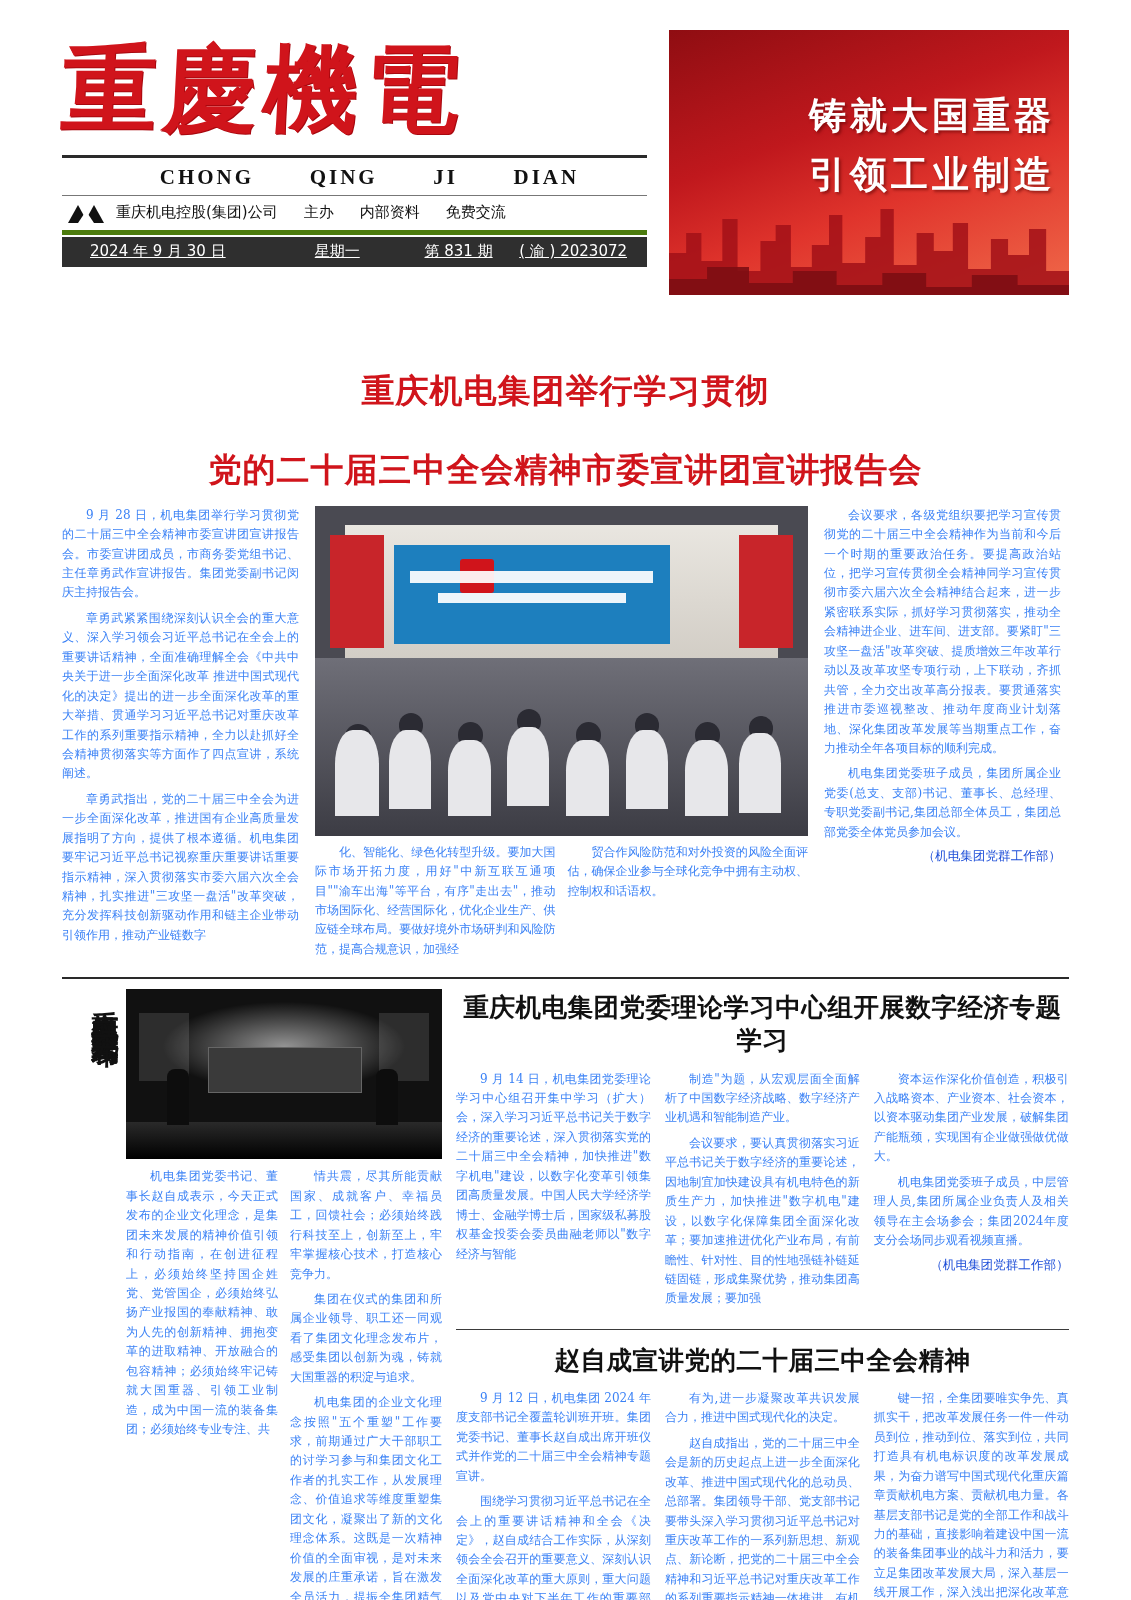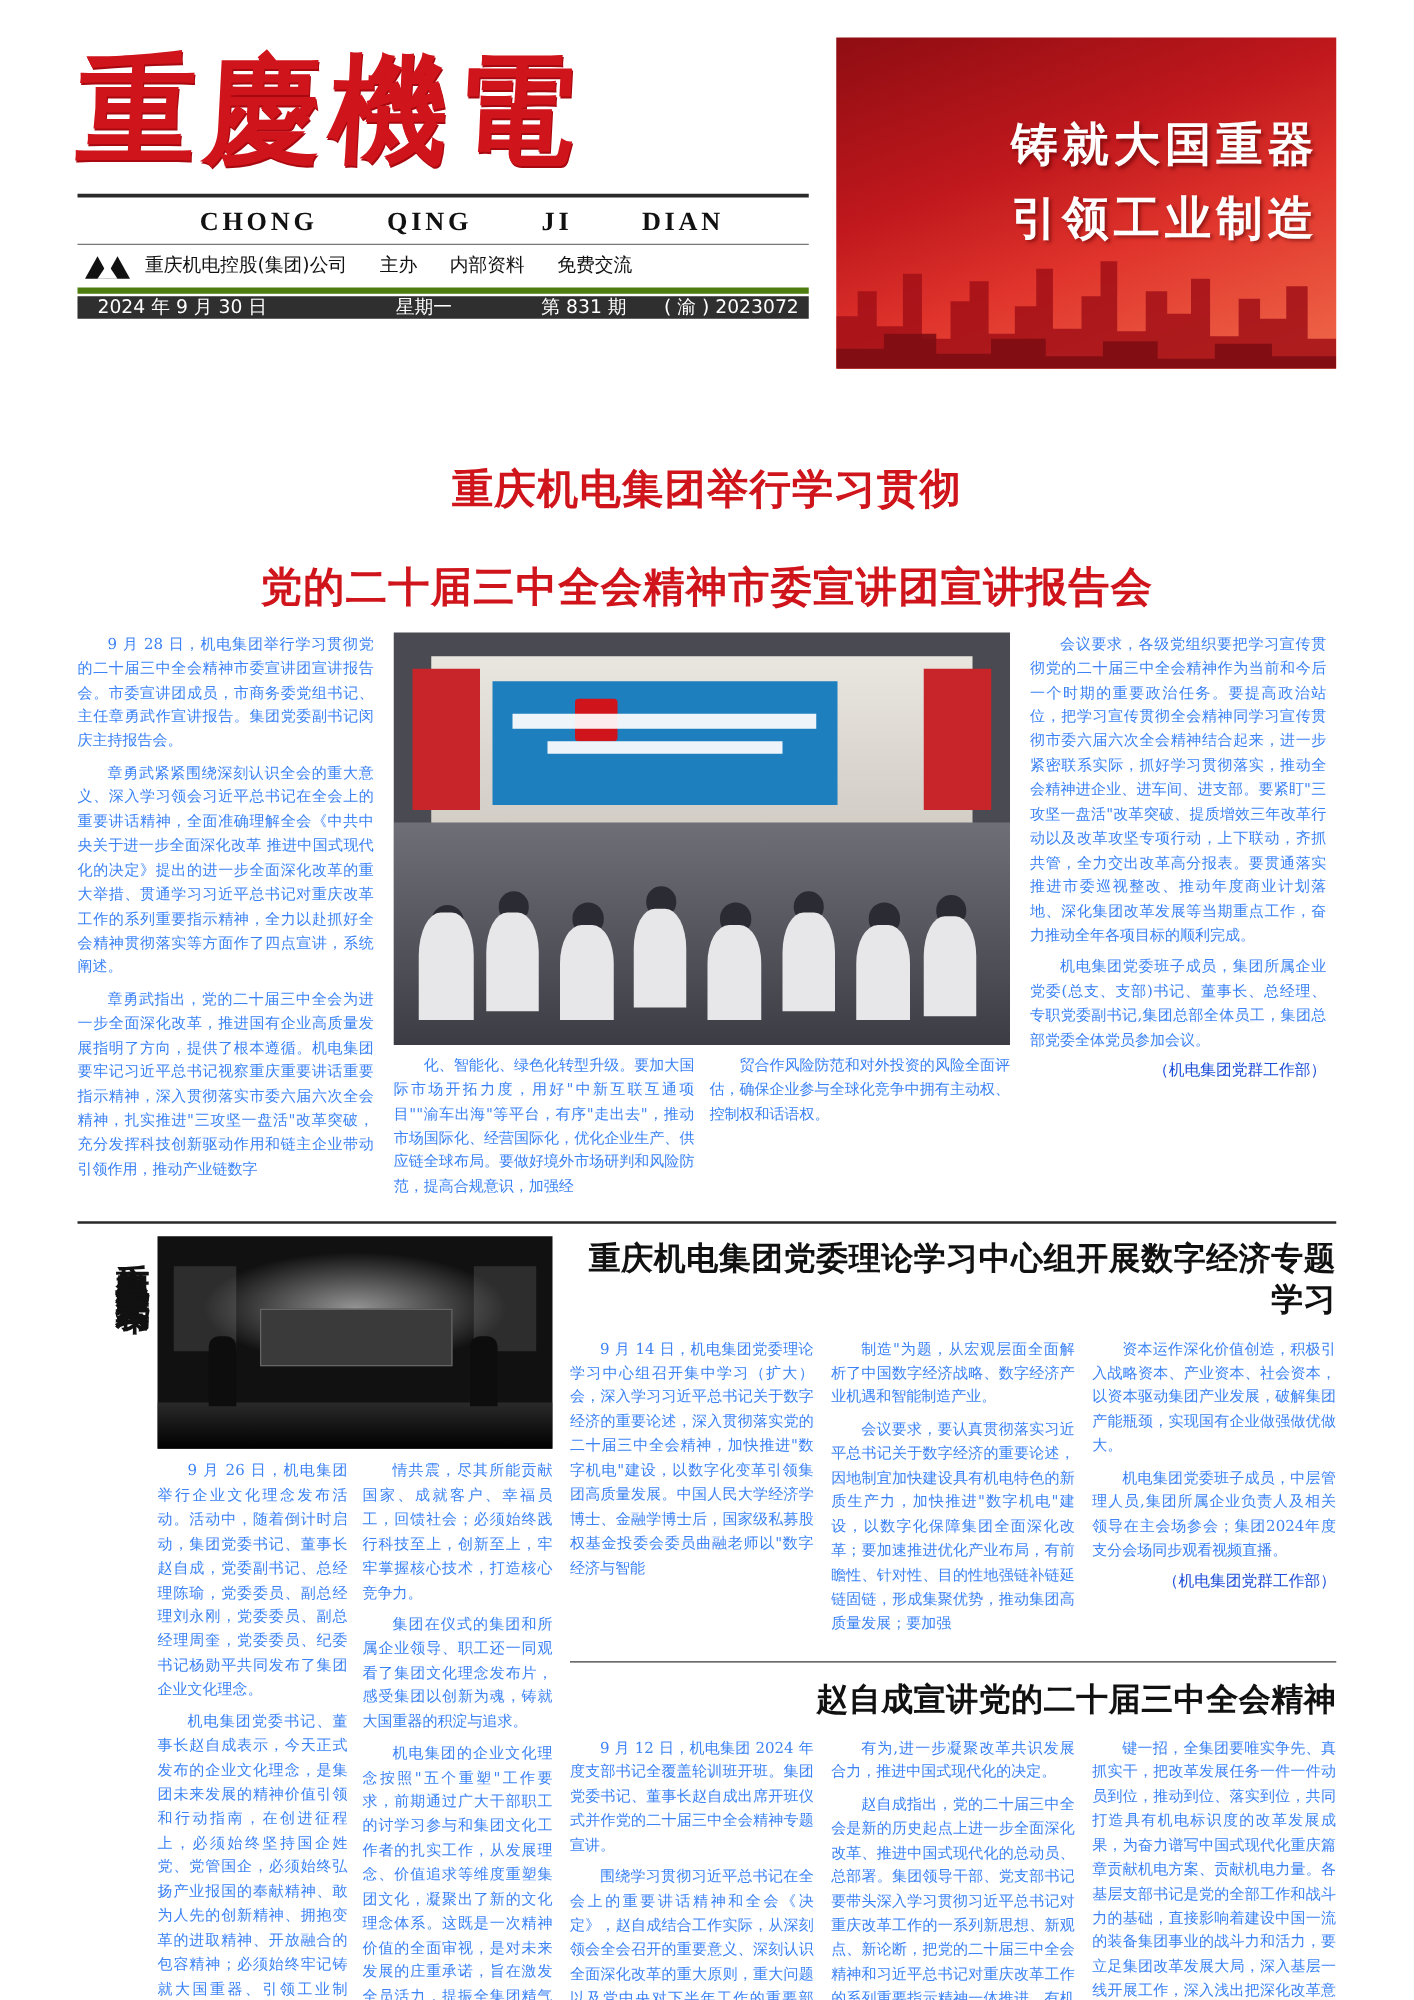--- a/index.html
+++ b/index.html
@@ -39,21 +39,21 @@
     font-size:15px;color:#111;
     padding:6px 0 6px 0;
     border-bottom:5px solid #4d7c0f;
   }
   .logo-tri{width:54px;display:flex;justify-content:center;}
   .logo-tri svg{display:block;}
   .mast-info .seg{margin-right:26px;white-space:nowrap;}
   .mast-date{
     display:flex;align-items:center;
     background:#2f2f2f;color:#fff;
-    font-size:15px;height:18px;padding:0 8px;margin-top:2px;
+    font-size:15px;height:30px;padding:0 20px;margin-top:2px;text-decoration:underline;
   }
   .mast-date .seg{margin-right:0;white-space:nowrap;}
   .d1{width:200px;padding-left:8px;}
   .d2{width:130px;text-align:center;}
   .d3{width:130px;text-align:center;}
   .d4{flex:1;text-align:center;}
 
   .mast-right{
     width:420px;margin-left:22px;height:265px;position:relative;overflow:hidden;
     background:linear-gradient(160deg,#8f0d12 0%,#c0181d 38%,#e0342c 62%,#f06a4a 100%);
@@ -125,21 +125,21 @@
   .photo2 .wordR{position:absolute;right:4%;top:14%;width:16%;height:40%;background:rgba(255,255,255,.12);}
   .photo2 .floor{position:absolute;left:0;bottom:0;width:100%;height:22%;background:linear-gradient(180deg,#2a2a2a,#000);}
   .photo2 .p1{position:absolute;left:13%;bottom:20%;width:22px;height:56px;background:#0d0d0d;border-radius:8px 8px 0 0;}
   .photo2 .p2{position:absolute;right:14%;bottom:20%;width:22px;height:56px;background:#0d0d0d;border-radius:8px 8px 0 0;}
   .two-col{display:flex;gap:12px;}
   .two-col>div{width:calc(50% - 6px);}
 
   .mid-right{flex:1;}
   .sub-head{
     font-family:"DejaVu Serif","Liberation Serif",serif;
-    font-weight:700;font-size:25.5px;text-align:right;letter-spacing:.5px;
+    font-weight:700;font-size:25.5px;text-align:center;letter-spacing:.5px;
     color:#111;padding:2px 0 12px;line-height:1.3;
   }
   .cols3{display:flex;gap:14px;}
   .cols3>div{width:calc(33.33% - 9.4px);}
   .hr-thin{border-top:1px solid #3a3a3a;margin:14px 0 12px;}
   .cols2{display:flex;gap:14px;}
   .cols2>div{width:calc(50% - 7px);}
   .cols2.c3>div{width:calc(33.33% - 9.4px);}
 </style>
 </head>
@@ -260,21 +260,20 @@
           <div class="glow"></div>
           <div class="wordL"></div>
           <div class="wordR"></div>
           <div class="scr"></div>
           <div class="floor"></div>
           <div class="p1"></div>
           <div class="p2"></div>
         </div>
         <div class="two-col">
           <div>
-            <p class="art">9 月 26 日，机电集团举行企业文化理念发布活动。活动中，随着倒计时启动，集团党委书记、董事长赵自成，党委副书记、总经理陈瑜，党委委员、副总经理刘永刚，党委委员、副总经理周奎，党委委员、纪委书记杨勋平共同发布了集团企业文化理念。</p>
             <p class="art">机电集团党委书记、董事长赵自成表示，今天正式发布的企业文化理念，是集团未来发展的精神价值引领和行动指南，在创进征程上，必须始终坚持国企姓党、党管国企，必须始终弘扬产业报国的奉献精神、敢为人先的创新精神、拥抱变革的进取精神、开放融合的包容精神；必须始终牢记铸就大国重器、引领工业制造，成为中国一流的装备集团；必须始终专业专注、共</p>
           </div>
           <div>
             <p class="art">情共震，尽其所能贡献国家、成就客户、幸福员工，回馈社会；必须始终践行科技至上，创新至上，牢牢掌握核心技术，打造核心竞争力。</p>
             <p class="art">集团在仪式的集团和所属企业领导、职工还一同观看了集团文化理念发布片，感受集团以创新为魂，铸就大国重器的积淀与追求。</p>
             <p class="art">机电集团的企业文化理念按照"五个重塑"工作要求，前期通过广大干部职工的讨学习参与和集团文化工作者的扎实工作，从发展理念、价值追求等维度重塑集团文化，凝聚出了新的文化理念体系。这既是一次精神价值的全面审视，是对未来发展的庄重承诺，旨在激发全员活力，提振全集团精气神，增强推动高质量发展的信心和决心。</p>
 
           </div>
         </div>
       </div>

